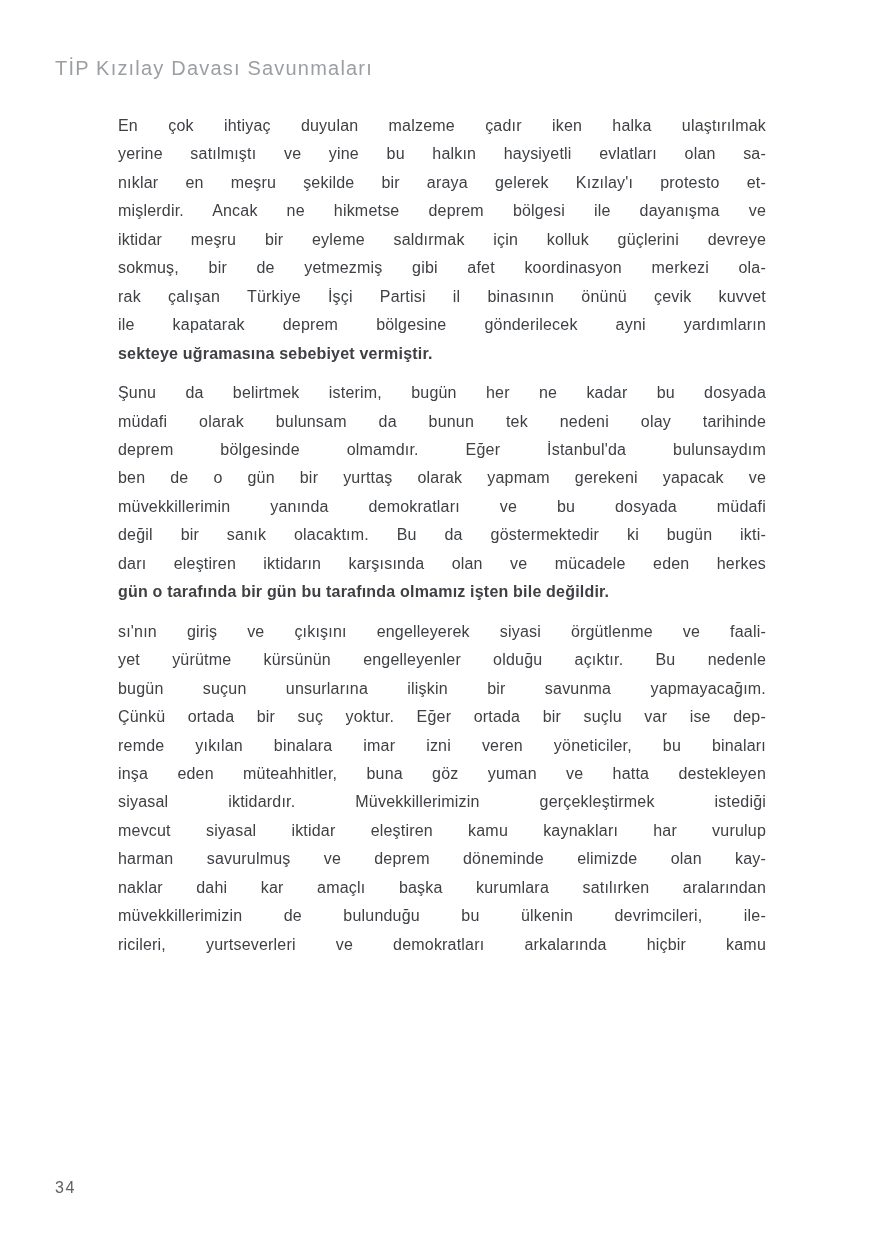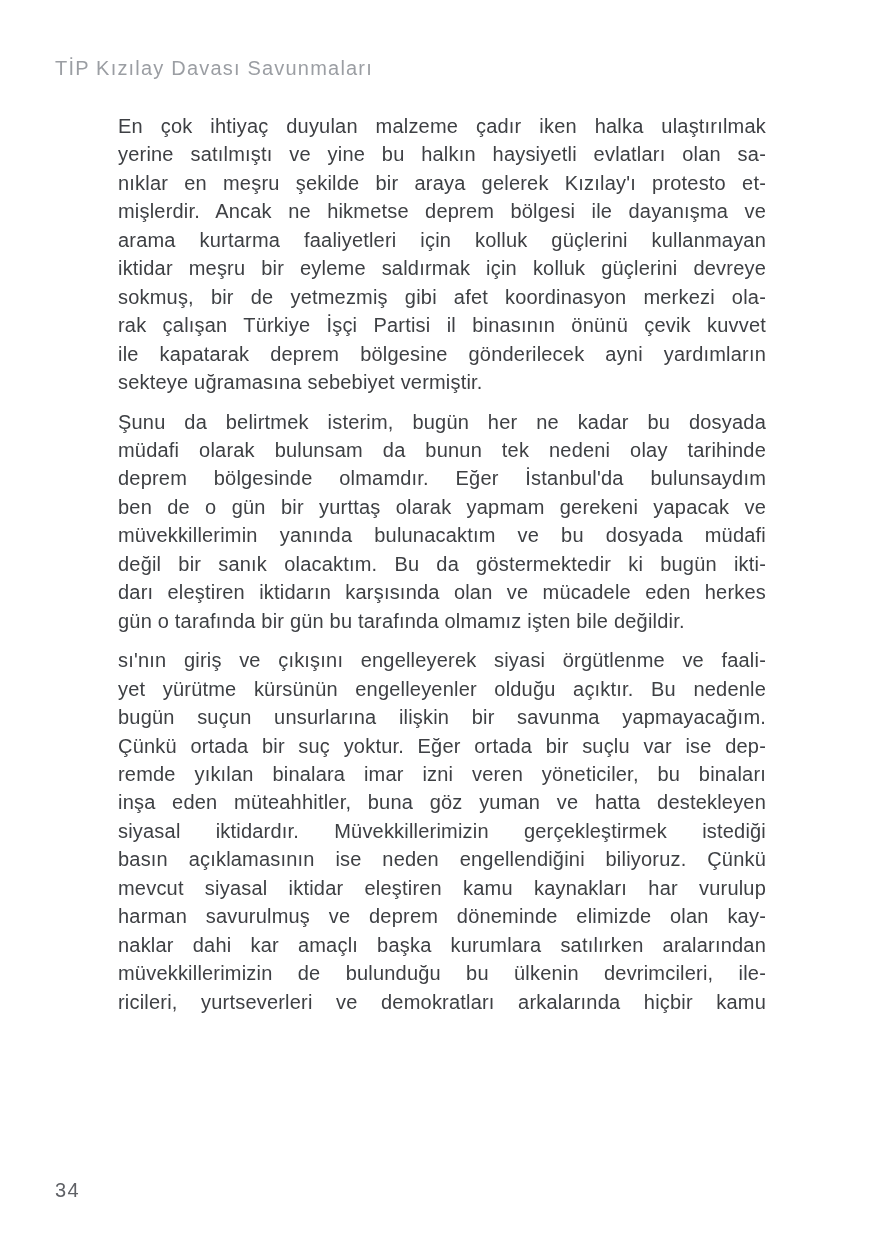--- a/index.html
+++ b/index.html
@@ -29,83 +29,82 @@
     font-weight:400;
     letter-spacing:1.2px;
     color:var(--header-text);
   }
   .body-text{
     position:absolute;
     left:118px;
     top:112px;
     width:648px;
     color:var(--body-text);
-    font-size:20px;
+    font-size:16px;
     font-weight:400;
     letter-spacing:0.2px;
   }
   .para{
     margin-bottom:11px;
   }
   .line{
     line-height:28.45px;
     text-align:justify;
     text-align-last:justify;
     white-space:normal;
   }
   .line.last{
     text-align-last:left;
+    font-weight:bold;
   }
   .page-number{
     position:absolute;
     left:55px;
     top:1179px;
-    font-size:20px;
+    font-size:16px;
     letter-spacing:1.5px;
     color:var(--page-num);
   }
 </style>
 </head>
 <body>
 
 <div class="page">
   <div class="running-header">TİP Kızılay Davası Savunmaları</div>
 
   <div class="body-text">
       <div class="para">
         <div class="line">En çok ihtiyaç duyulan malzeme çadır iken halka ulaştırılmak</div>
         <div class="line">yerine satılmıştı ve yine bu halkın haysiyetli evlatları olan sa-</div>
         <div class="line">nıklar en meşru şekilde bir araya gelerek Kızılay'ı protesto et-</div>
         <div class="line">mişlerdir. Ancak ne hikmetse deprem bölgesi ile dayanışma ve</div>
-        <div class="line">arama kurtarma faaliyetleri için kolluk güçlerini kullanmayan</div>
         <div class="line">iktidar meşru bir eyleme saldırmak için kolluk güçlerini devreye</div>
         <div class="line">sokmuş, bir de yetmezmiş gibi afet koordinasyon merkezi ola-</div>
         <div class="line">rak çalışan Türkiye İşçi Partisi il binasının önünü çevik kuvvet</div>
         <div class="line">ile kapatarak deprem bölgesine gönderilecek ayni yardımların</div>
         <div class="line last">sekteye uğramasına sebebiyet vermiştir.</div>
       </div>
       <div class="para">
         <div class="line">Şunu da belirtmek isterim, bugün her ne kadar bu dosyada</div>
         <div class="line">müdafi olarak bulunsam da bunun tek nedeni olay tarihinde</div>
         <div class="line">deprem bölgesinde olmamdır. Eğer İstanbul'da bulunsaydım</div>
         <div class="line">ben de o gün bir yurttaş olarak yapmam gerekeni yapacak ve</div>
-        <div class="line">müvekkillerimin yanında bulunacaktım ve bu dosyada müdafi</div>
+        <div class="line">müvekkillerimin yanında demokratları ve bu dosyada müdafi</div>
         <div class="line">değil bir sanık olacaktım. Bu da göstermektedir ki bugün ikti-</div>
         <div class="line">darı eleştiren iktidarın karşısında olan ve mücadele eden herkes</div>
         <div class="line last">gün o tarafında bir gün bu tarafında olmamız işten bile değildir.</div>
       </div>
       <div class="para">
         <div class="line">sı'nın giriş ve çıkışını engelleyerek siyasi örgütlenme ve faali-</div>
         <div class="line">yet yürütme kürsünün engelleyenler olduğu açıktır. Bu nedenle</div>
         <div class="line">bugün suçun unsurlarına ilişkin bir savunma yapmayacağım.</div>
         <div class="line">Çünkü ortada bir suç yoktur. Eğer ortada bir suçlu var ise dep-</div>
         <div class="line">remde yıkılan binalara imar izni veren yöneticiler, bu binaları</div>
         <div class="line">inşa eden müteahhitler, buna göz yuman ve hatta destekleyen</div>
         <div class="line">siyasal iktidardır. Müvekkillerimizin gerçekleştirmek istediği</div>
-        <div class="line">basın açıklamasının ise neden engellendiğini biliyoruz. Çünkü</div>
         <div class="line">mevcut siyasal iktidar eleştiren kamu kaynakları har vurulup</div>
         <div class="line">harman savurulmuş ve deprem döneminde elimizde olan kay-</div>
         <div class="line">naklar dahi kar amaçlı başka kurumlara satılırken aralarından</div>
         <div class="line">müvekkillerimizin de bulunduğu bu ülkenin devrimcileri, ile-</div>
         <div class="line">ricileri, yurtseverleri ve demokratları arkalarında hiçbir kamu</div>
       </div>
     </div>
 
   <div class="page-number">34</div>
 </div>

